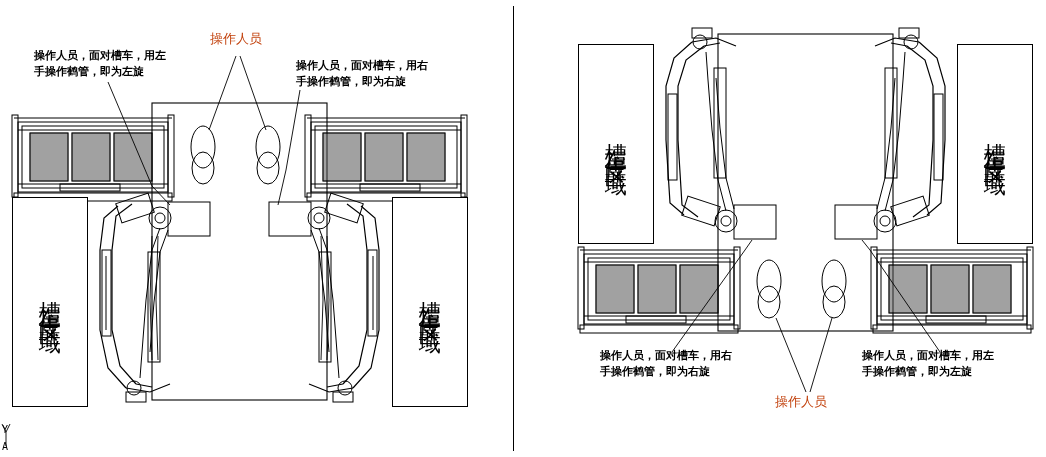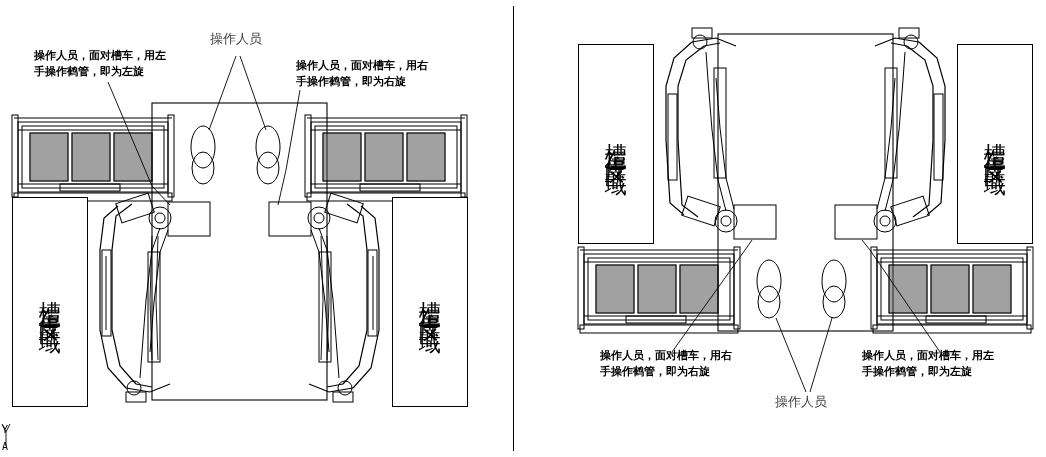--- a/index.html
+++ b/index.html
@@ -32,21 +32,21 @@
   .note{
     font-size:11px;
     line-height:1.45;
     color:#000;
     font-weight:bold;
     white-space:pre-line;
     font-family:"DejaVu Sans",sans-serif;
   }
   .label{
     font-size:13px;
-    color:#404040;
+    color:#c2410c;
     font-family:"DejaVu Sans",sans-serif;
     white-space:nowrap;
   }
   .axis-lbl{
     font-size:10px;color:#000;font-family:"DejaVu Sans Mono",monospace;
   }
   .divider{
     position:absolute;left:513px;top:6px;width:1px;height:445px;background:#000;
   }
 </style>

